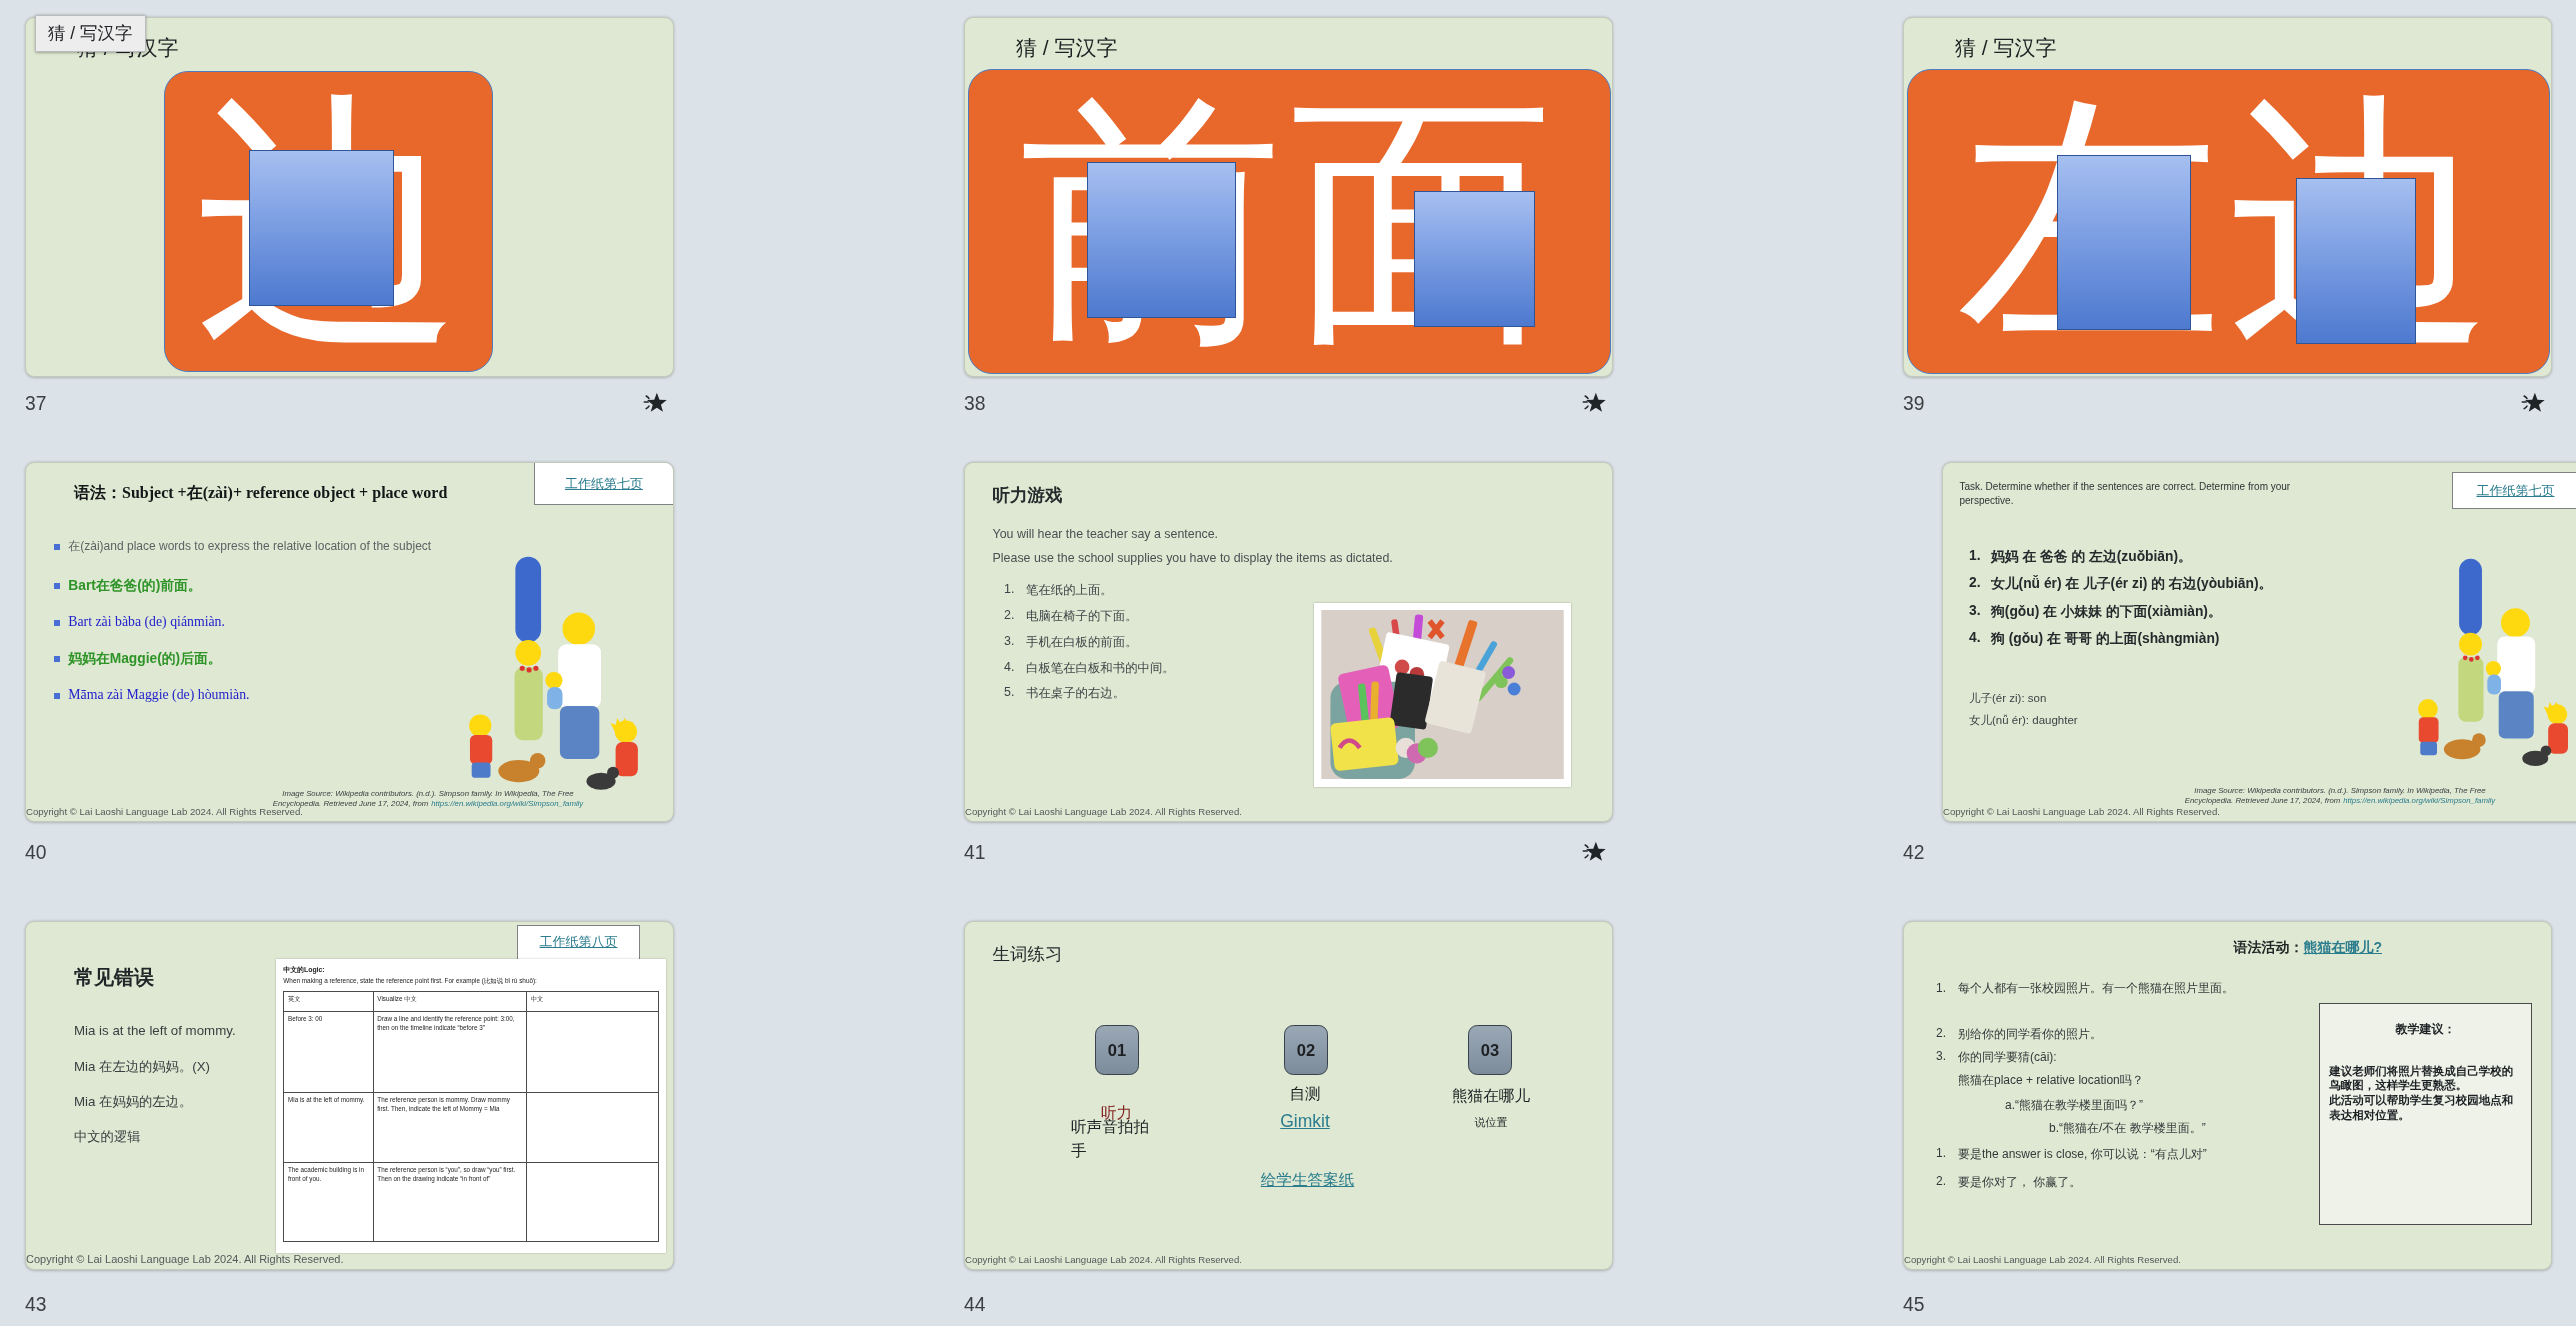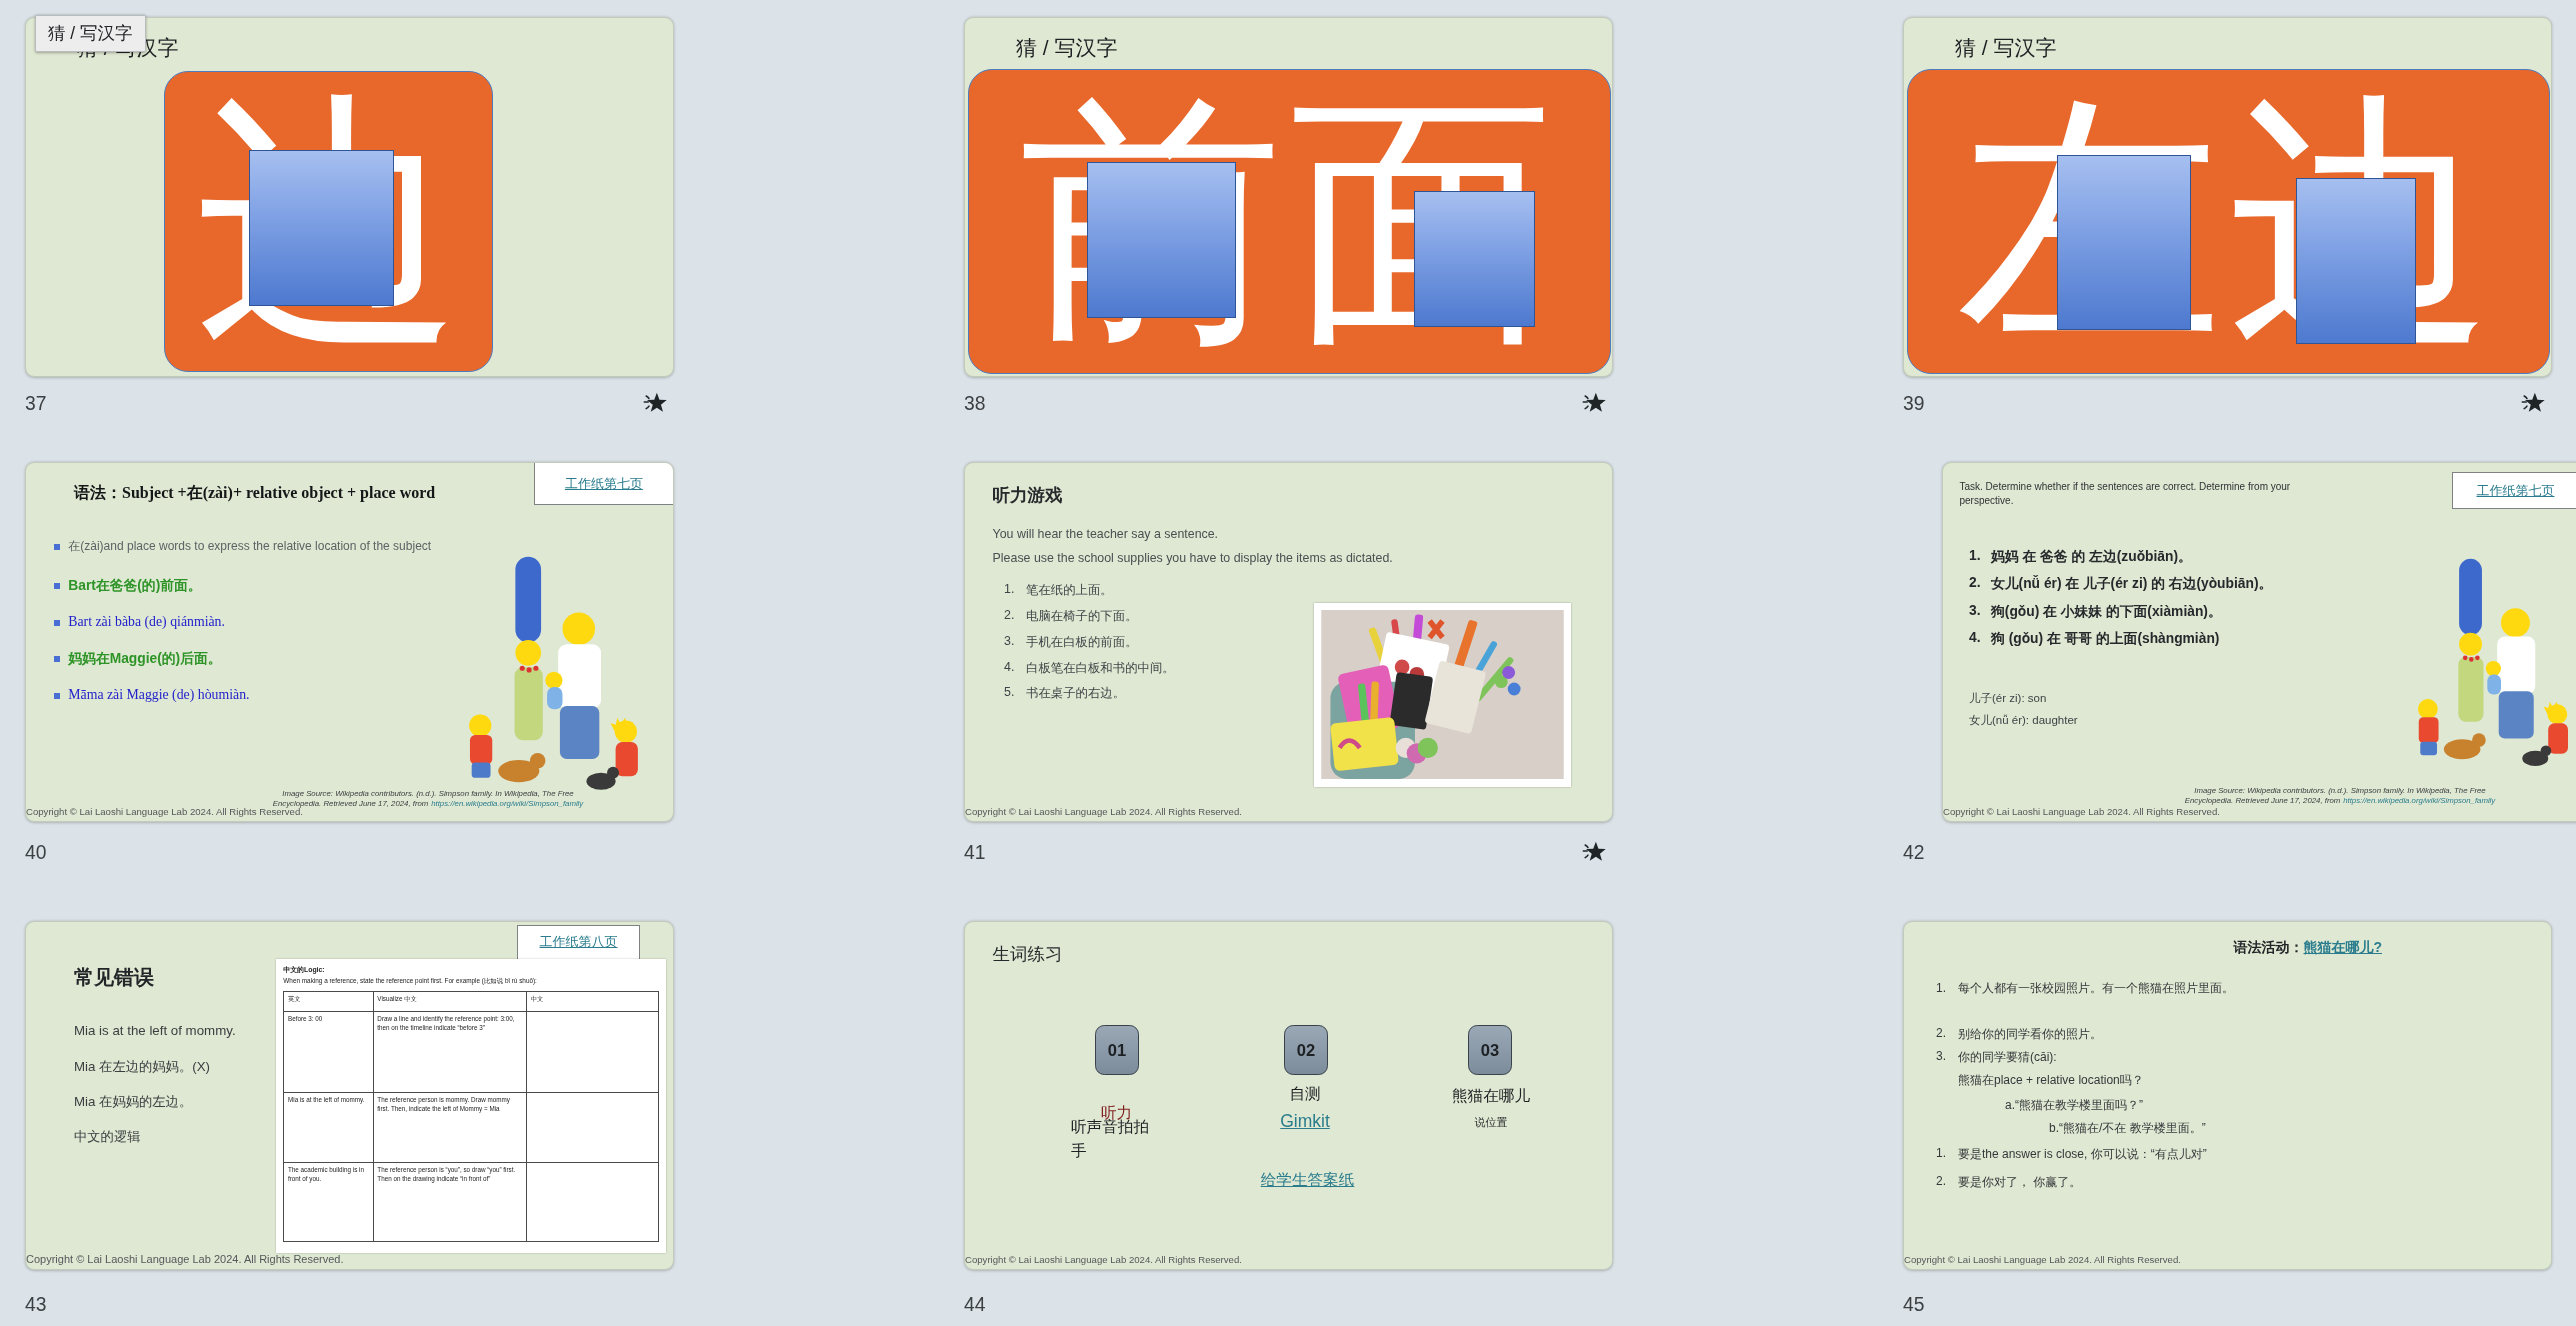--- a/index.html
+++ b/index.html
@@ -95,21 +95,21 @@
     <div class="bluebox" style="left:388px;top:108px;width:118px;height:164px;"></div>
   </div>
 </div>
 
 <div class="tooltip">猜 / 写汉字</div>
 
 <div class="card" style="left:25px;top:462px;">
   <div class="ws-box" style="right:-0.9px;top:-0.9px;width:138px;height:41px;">
     <span>工作纸第七页</span>
   </div>
-  <div style="position:absolute;left:48px;top:20px;width:551px;font-family:'Liberation Serif',serif;font-weight:bold;font-size:16px;color:#141618;">语法：Subject +在(zài)+ relative object +  place word</div>
+  <div style="position:absolute;left:48px;top:20px;width:551px;font-family:'Liberation Serif',serif;font-weight:bold;font-size:16px;color:#141618;">语法：Subject +在(zài)+ reference object +  place word</div>
 
   <div class="b-item" style="left:27.6px;top:75px;">
     <span class="sq"></span>
     <span style="font-size:12px;color:#5d6265;">在(zài)and place words to express the relative location of the subject</span>
   </div>
   <div class="b-item" style="left:27.6px;top:114px;">
     <span class="sq"></span>
     <span style="font-size:13.8px;font-weight:bold;color:#2e9428;">Bart在爸爸(的)前面。</span>
   </div>
   <div class="b-item" style="left:27.6px;top:151px;">
@@ -362,20 +362,25 @@
   <div style="position:absolute;left:145px;top:198px;font-size:12px;color:#34383b;">b.“熊猫在/不在 教学楼里面。”</div>
   <div class="oli" style="left:32px;top:224px;width:390px;font-size:12px;color:#34383b;">
     <span class="n">1.</span>
       <span>要是the answer is close, 你可以说：“有点儿对”</span>
   </div>
   <div class="oli" style="left:32px;top:252px;width:390px;font-size:12px;color:#34383b;">
     <span class="n">2.</span>
       <span>要是你对了， 你赢了。</span>
   </div>
 
+  <div style="position:absolute;left:415px;top:81px;width:213px;height:222px;background:#eff2e9;border:0.9px solid #4a4a4a;box-sizing:border-box;padding:16.5px 9.2px 7.3px;">
+    <div style="text-align:center;font-size:12px;font-weight:bold;color:#1d2124;margin-bottom:26px;">教学建议：</div>
+    <div style="font-size:11.5px;font-weight:bold;line-height:1.3;color:#1d2124;">建议老师们将照片替换成自己学校的鸟瞰图，这样学生更熟悉。</div>
+    <div style="font-size:11.5px;font-weight:bold;line-height:1.3;color:#1d2124;">此活动可以帮助学生复习校园地点和表达相对位置。</div>
+  </div>
 
   <div class="copyright">Copyright © Lai Laoshi Language Lab 2024. All Rights Reserved.</div>
 </div>
 
 <div class="slide-num" style="left:25px;top:393px;">37</div>
 <div class="slide-num" style="left:964px;top:393px;">38</div>
 <div class="slide-num" style="left:1903px;top:393px;">39</div>
 <div class="slide-num" style="left:25px;top:842px;">40</div>
 <div class="slide-num" style="left:964px;top:842px;">41</div>
 <div class="slide-num" style="left:1903px;top:842px;">42</div>

